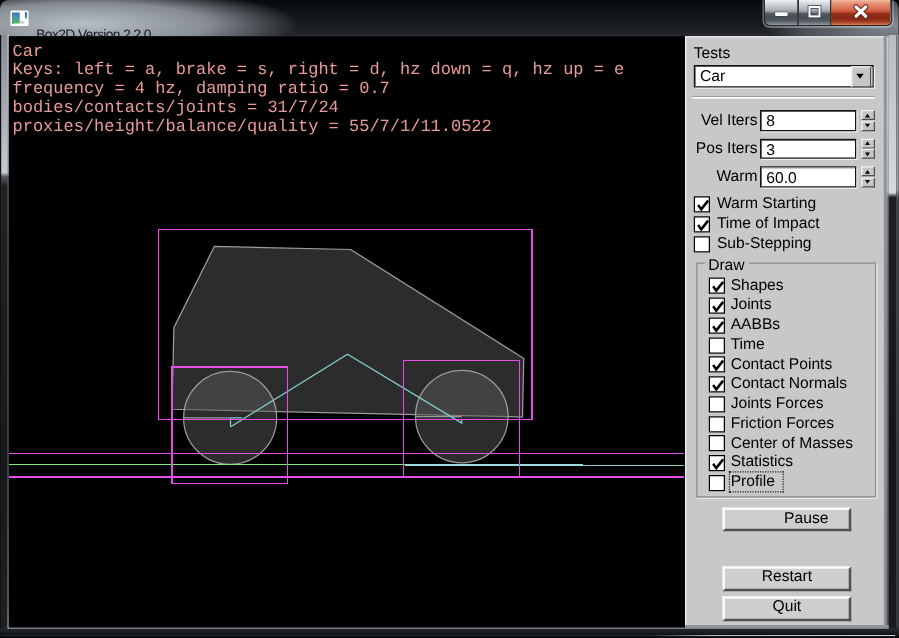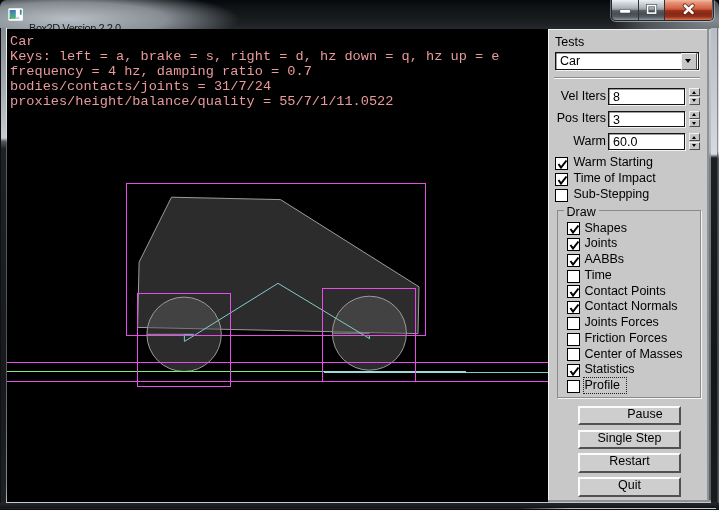--- a/index.html
+++ b/index.html
@@ -316,17 +316,16 @@
       <div class="chk" style="left:19px;top:335.0px;">
         <svg width="13" height="13" viewBox="0 0 13 13">
           <path d="M2.5 6 L5 9.5 L10.5 2.5" fill="none" stroke="#000" stroke-width="2"></path>
         </svg>
       </div>
       <div class="lbl" style="left:36.5px;top:333.3px;">Statistics</div>
       <div class="chk" style="left:19px;top:350.7px;"></div>
       <div class="lbl" style="left:36.5px;top:349.0px;">Profile</div>
       <div class="focusrect" style="left:34.5px;top:348.2px;width:42px;height:15px;"></div>
       <div class="pbtn" style="top:376.6px;padding-left:31px;">Pause</div>
-      <div class="pbtn" style="top:400.5px;">Single Step</div>
       <div class="pbtn" style="top:424.4px;">Restart</div>
       <div class="pbtn" style="top:448.3px;">Quit</div>
     </div>
 </div>
 
 </body></html>

